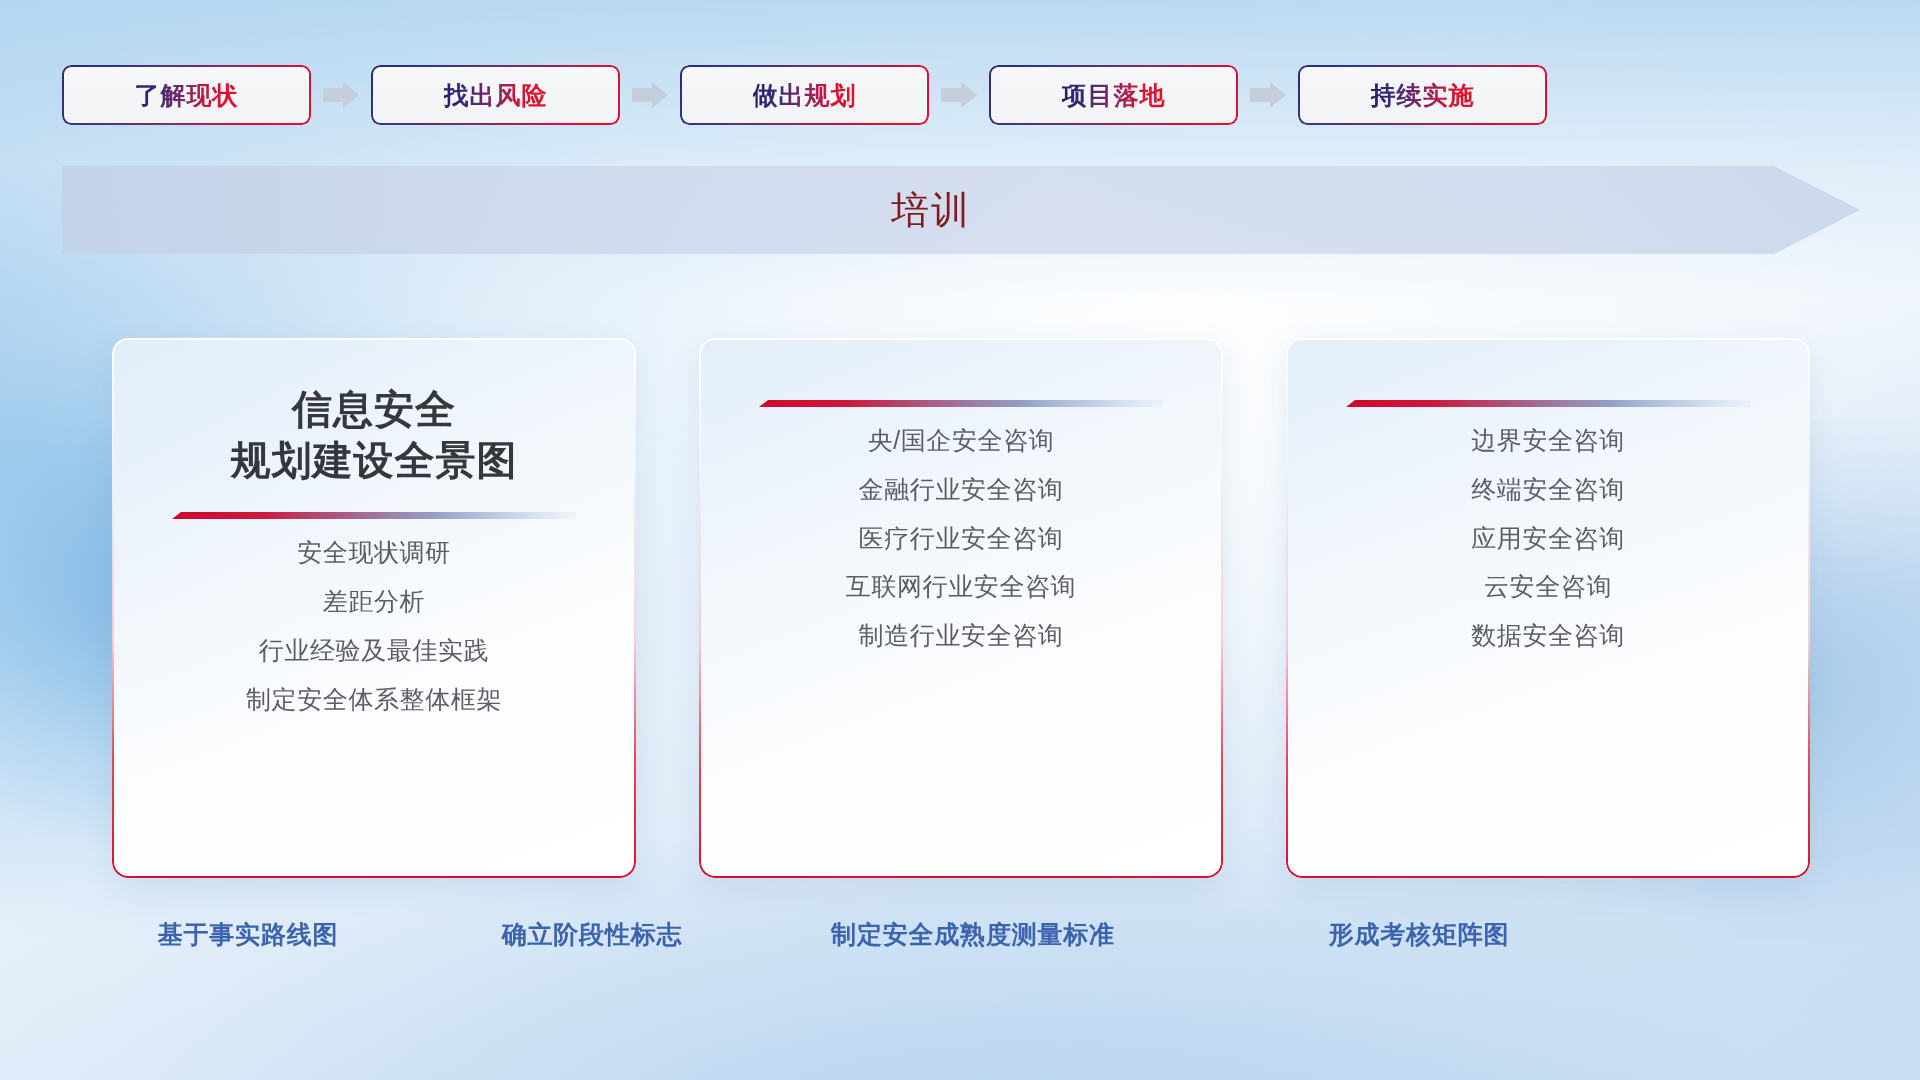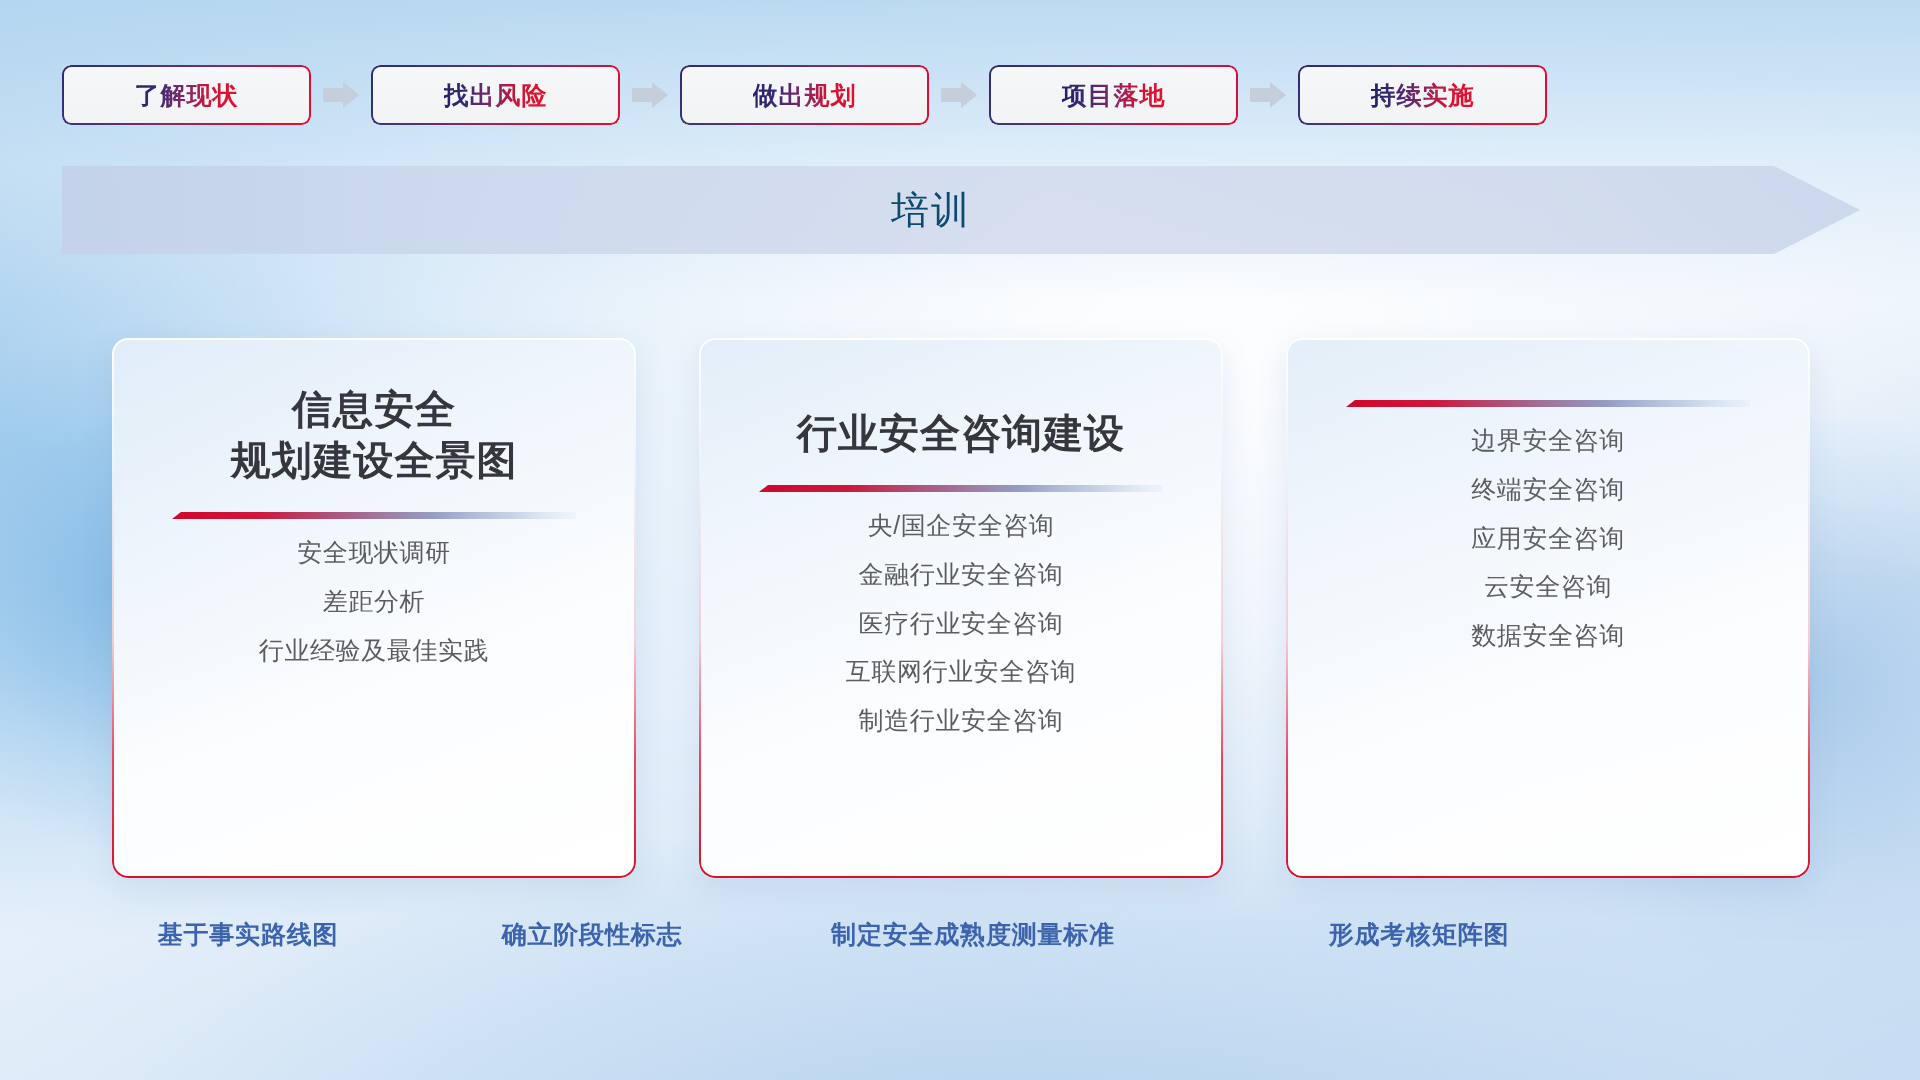--- a/index.html
+++ b/index.html
@@ -89,21 +89,21 @@
   #banner-shape {
     position: absolute; inset: 0;
     width: 100%; height: 100%;
   }
   #banner-title {
     position: absolute;
     left: 0; right: 60px; top: 0; bottom: 0;
     display: flex; align-items: center; justify-content: center;
     font-size: 38px;
     font-weight: 400;
-    color: #0c4a6e;
+    color: #7f1d1d;
     letter-spacing: 2px;
   }
 
   
   #cards {
     position: absolute;
     left: 112px; top: 338px;
     width: 1700px; height: 540px;
     display: flex;
     gap: 63px;
@@ -265,26 +265,26 @@
               <stop offset="84%" stop-color="#8ba4cd" stop-opacity="0.45"></stop>
               <stop offset="100%" stop-color="#b9cce4" stop-opacity="0.12"></stop>
             </linearGradient>
           </defs>
           <path d="M9,0 L404,0 L404,7 L0,7 Z" fill="url(#divGrad0)"></path>
         </svg>
         <div class="card-list">
           <div class="card-list-item">安全现状调研</div>
           <div class="card-list-item">差距分析</div>
           <div class="card-list-item">行业经验及最佳实践</div>
+          <div class="card-list-item">制定安全体系整体框架</div>
         </div>
       </div>
     </div>
     <div class="card">
       <div class="card-inner">
-        <div class="card-title one-line">行业安全咨询建设</div>
         <svg class="divider" viewBox="0 0 404 13" preserveAspectRatio="none">
           <defs>
             <linearGradient id="divGrad1" x1="0" y1="0" x2="1" y2="0">
               <stop offset="0%" stop-color="#d0072c" stop-opacity="1"></stop>
               <stop offset="22%" stop-color="#cc1438" stop-opacity="0.98"></stop>
               <stop offset="45%" stop-color="#9a4a78" stop-opacity="0.85"></stop>
               <stop offset="65%" stop-color="#6d78ae" stop-opacity="0.7"></stop>
               <stop offset="84%" stop-color="#8ba4cd" stop-opacity="0.45"></stop>
               <stop offset="100%" stop-color="#b9cce4" stop-opacity="0.12"></stop>
             </linearGradient>

